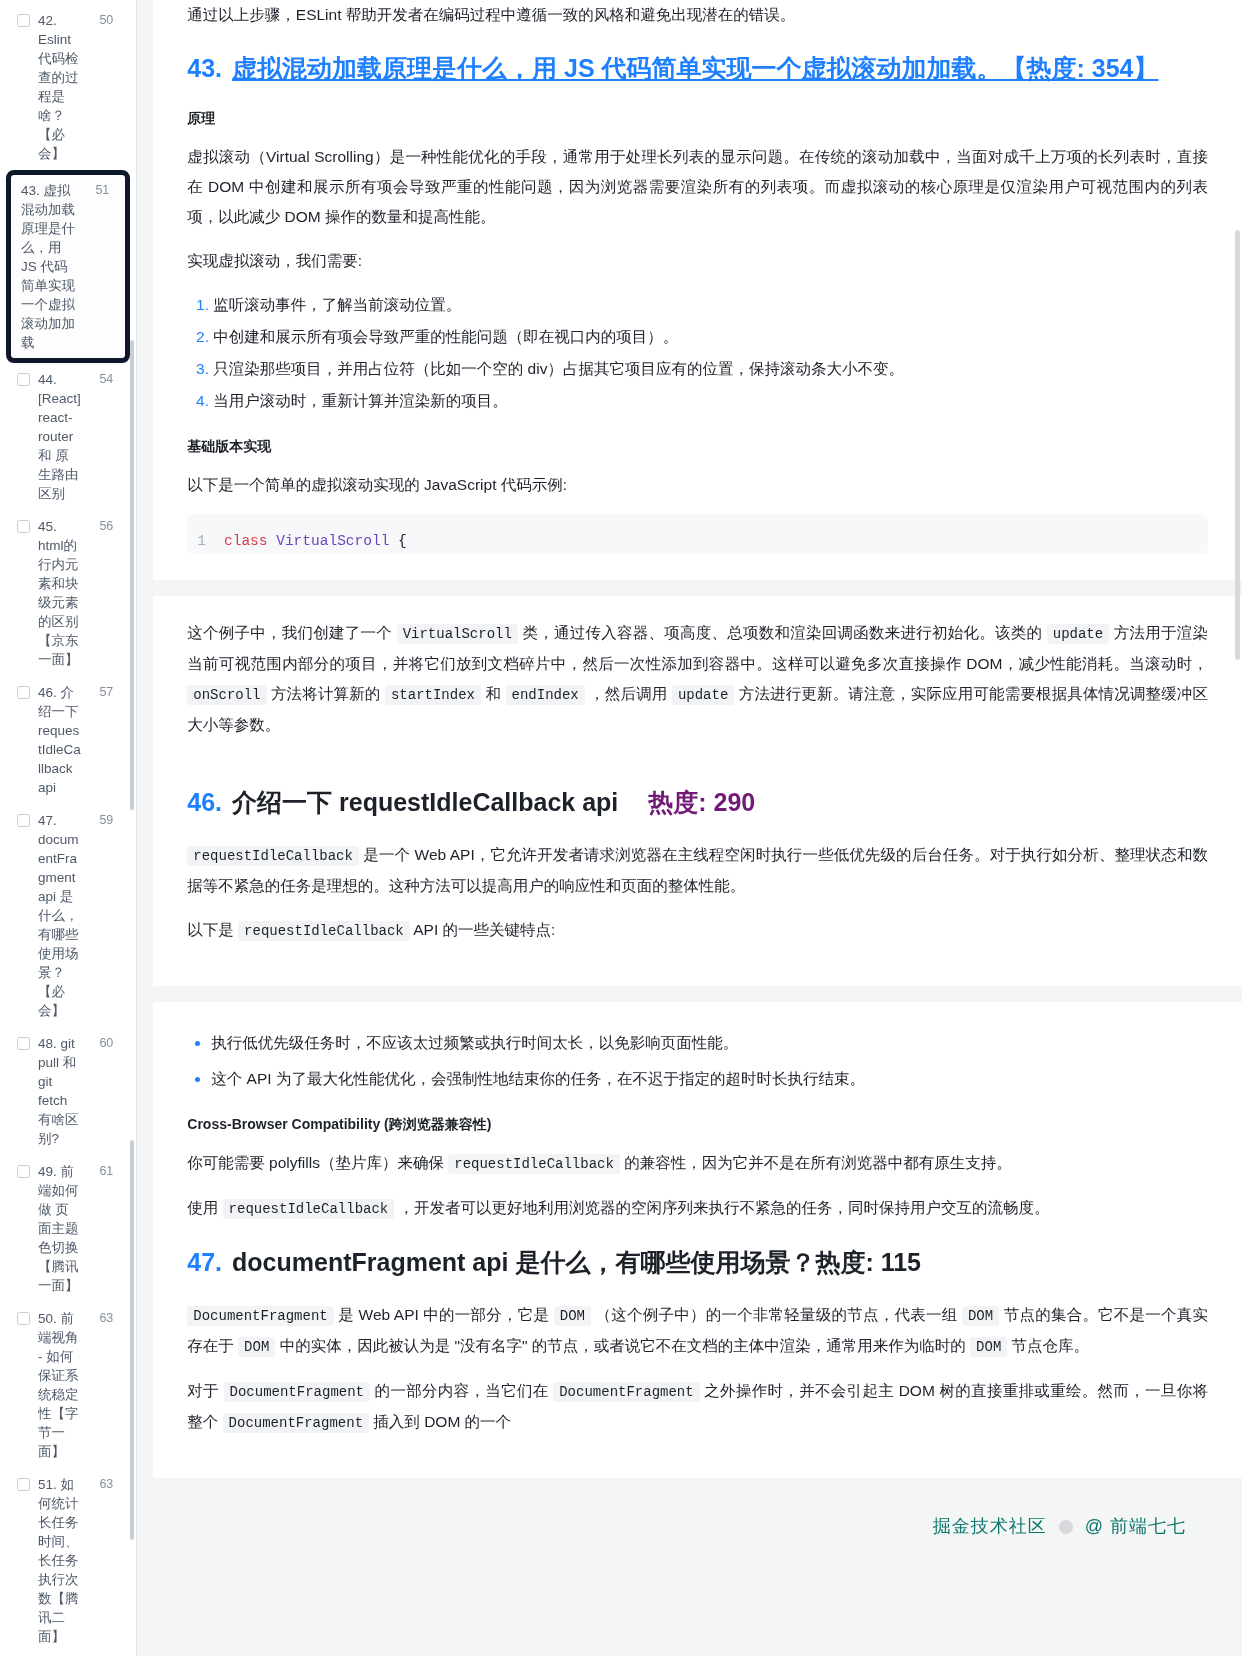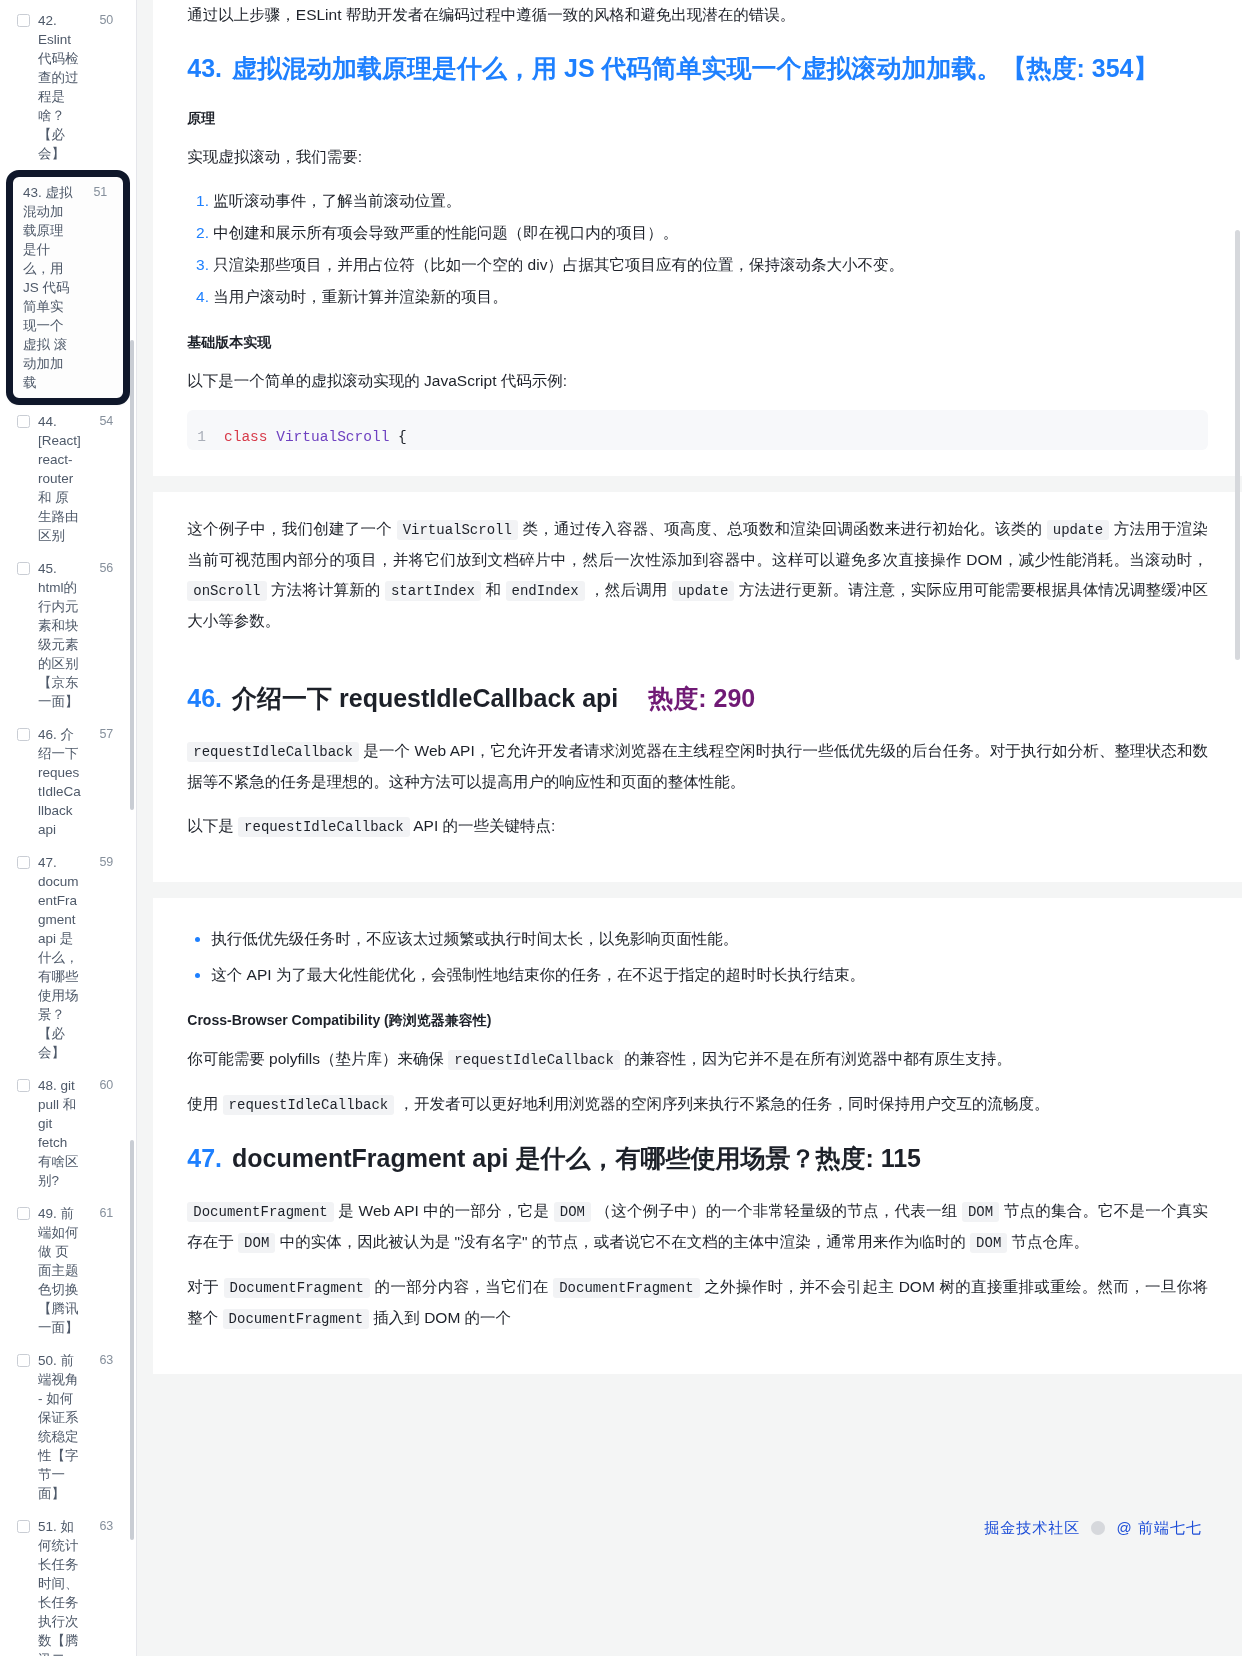--- a/index.html
+++ b/index.html
@@ -35,22 +35,22 @@
     padding: 6px 16px 6px 10px;
     font-size: 13.5px;
     line-height: 19px;
     color: #4e5969;
     border: 1px solid transparent;
     border-radius: 4px;
     margin: 0 6px;
     position: relative;
   }
   .toc-item.active {
-    border: 7px solid #0f172a;
-    border-radius: 13px;
+    border: 5px solid #0f172a;
+    border-radius: 8px;
     background: #fdfdfd;
     box-shadow: 0 1px 2px rgba(0,0,0,0.04);
   }
   .toc-check {
     flex: 0 0 auto;
     width: 13px; height: 13px;
     border: 1.4px solid #c9cdd4;
     border-radius: 2.5px;
     margin-top: 3px;
     margin-right: 8px;
@@ -98,21 +98,21 @@
     font-size: 25px;
     line-height: 40px;
     font-weight: bold;
     color: #1d2129;
     margin: 18px 0 18px 0;
     padding-left: 40px;
     text-indent: -40px;
   }
   h2.qtitle .num { color: #1e80ff; margin-right: 10px; }
   h2.qtitle .hot { color: #701a75; margin-left: 23px; }
-  h2.qtitle .hotblue { color: #1e80ff; }
+  h2.qtitle .hotblue { color: #1e80ff; text-decoration: underline; }
 
   h3.sec {
     font-size: 14px;
     font-weight: bold;
     margin: 22px 0 14px 0;
     color: #1d2129;
   }
   p.para {
     font-size: 15.5px;
     line-height: 30px;
@@ -169,24 +169,24 @@
     color: #c9cdd4;
     font-size: 15px;
     line-height: 18px;
     height: 10px;
     overflow: hidden;
     margin: 0 0 4px 0;
   }
 
   .watermark {
     position: absolute;
-    right: 40px;
+    right: 56px;
     bottom: 118px;
-    font-size: 15px;
-    color: #1d4ed8;
+    font-size: 18px;
+    color: #0f766e;
     letter-spacing: 1px;
     pointer-events: none;
   }
   .wm-dot {
     display: inline-block;
     width: 14px; height: 14px;
     border-radius: 50%;
     background: #d6d8dc;
     margin: 0 6px -2px 6px;
   }
@@ -269,20 +269,21 @@
   <div class="content">
 
     <div class="card first">
       <p class="para clip-top">通过以上步骤，ESLint 帮助开发者在编码过程中遵循一致的风格和避免出现潜在的错误。</p>
 
       <h2 class="qtitle">
         <span class="num">43.</span><span class="hotblue">虚拟混动加载原理是什么，用 JS 代码简单实现一个虚拟滚动加加载。【热度: 354】</span>
       </h2>
 
       <h3 class="sec">原理</h3>
+      <p class="para">虚拟滚动（Virtual Scrolling）是一种性能优化的手段，通常用于处理长列表的显示问题。在传统的滚动加载中，当面对成千上万项的长列表时，直接在 DOM 中创建和展示所有项会导致严重的性能问题，因为浏览器需要渲染所有的列表项。而虚拟滚动的核心原理是仅渲染用户可视范围内的列表项，以此减少 DOM 操作的数量和提高性能。</p>
       <p class="para">实现虚拟滚动，我们需要:</p>
 
       <ol class="steps">
         <li>监听滚动事件，了解当前滚动位置。</li>
         <li>中创建和展示所有项会导致严重的性能问题（即在视口内的项目）。</li>
         <li>只渲染那些项目，并用占位符（比如一个空的 div）占据其它项目应有的位置，保持滚动条大小不变。</li>
         <li>当用户滚动时，重新计算并渲染新的项目。</li>
       </ol>
 
       <h3 class="sec">基础版本实现</h3>

